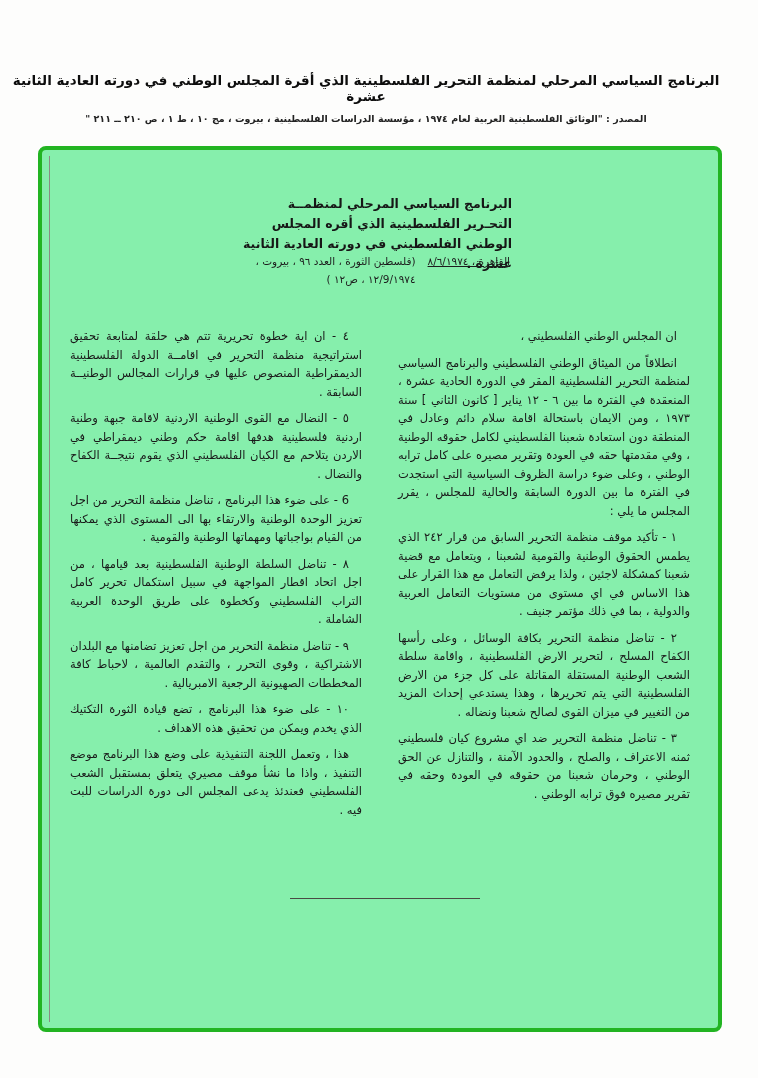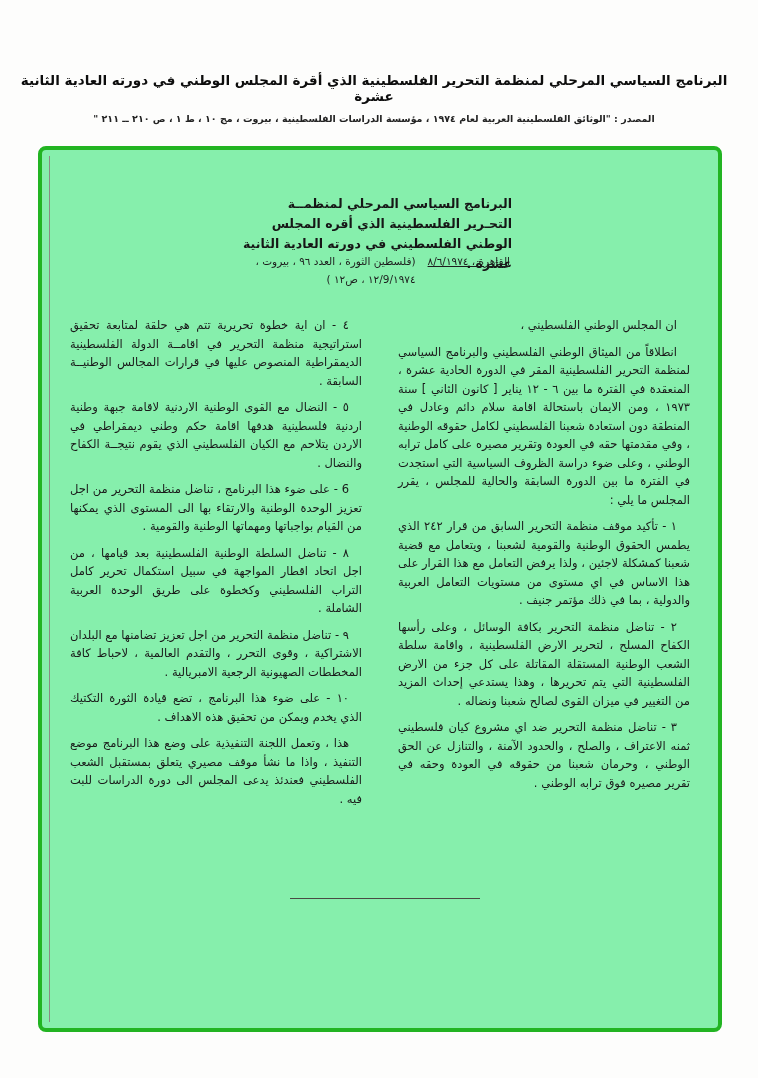--- a/index.html
+++ b/index.html
@@ -15,21 +15,20 @@
     position: relative;
     overflow: hidden;
   }
   .page-header {
     position: absolute;
     top: 72px;
     left: 0;
     width: 732px;
     text-align: center;
     direction: rtl;
-    margin-left: 8px;
   }
   .page-header h1 {
     margin: 0;
     font-size: 13.5px;
     font-weight: bold;
     color: #0d0d0d;
     letter-spacing: 0;
   }
   .page-header .source {
     margin: 9px 0 0;
@@ -83,21 +82,21 @@
   .dateline .place-date {
     white-space: nowrap;
     text-decoration: underline;
   }
   .dateline .reference {
     flex: 1;
     text-align: right;
   }
   .col {
     position: absolute;
-    top: 166px;
+    top: 177px;
     width: 292px;
     direction: rtl;
     text-align: justify;
     font-size: 11.5px;
     line-height: 18.5px;
     color: #191919;
   }
   .col-right { right: 28px; }
   .col-left  { left: 28px;  }
   .col .para {

